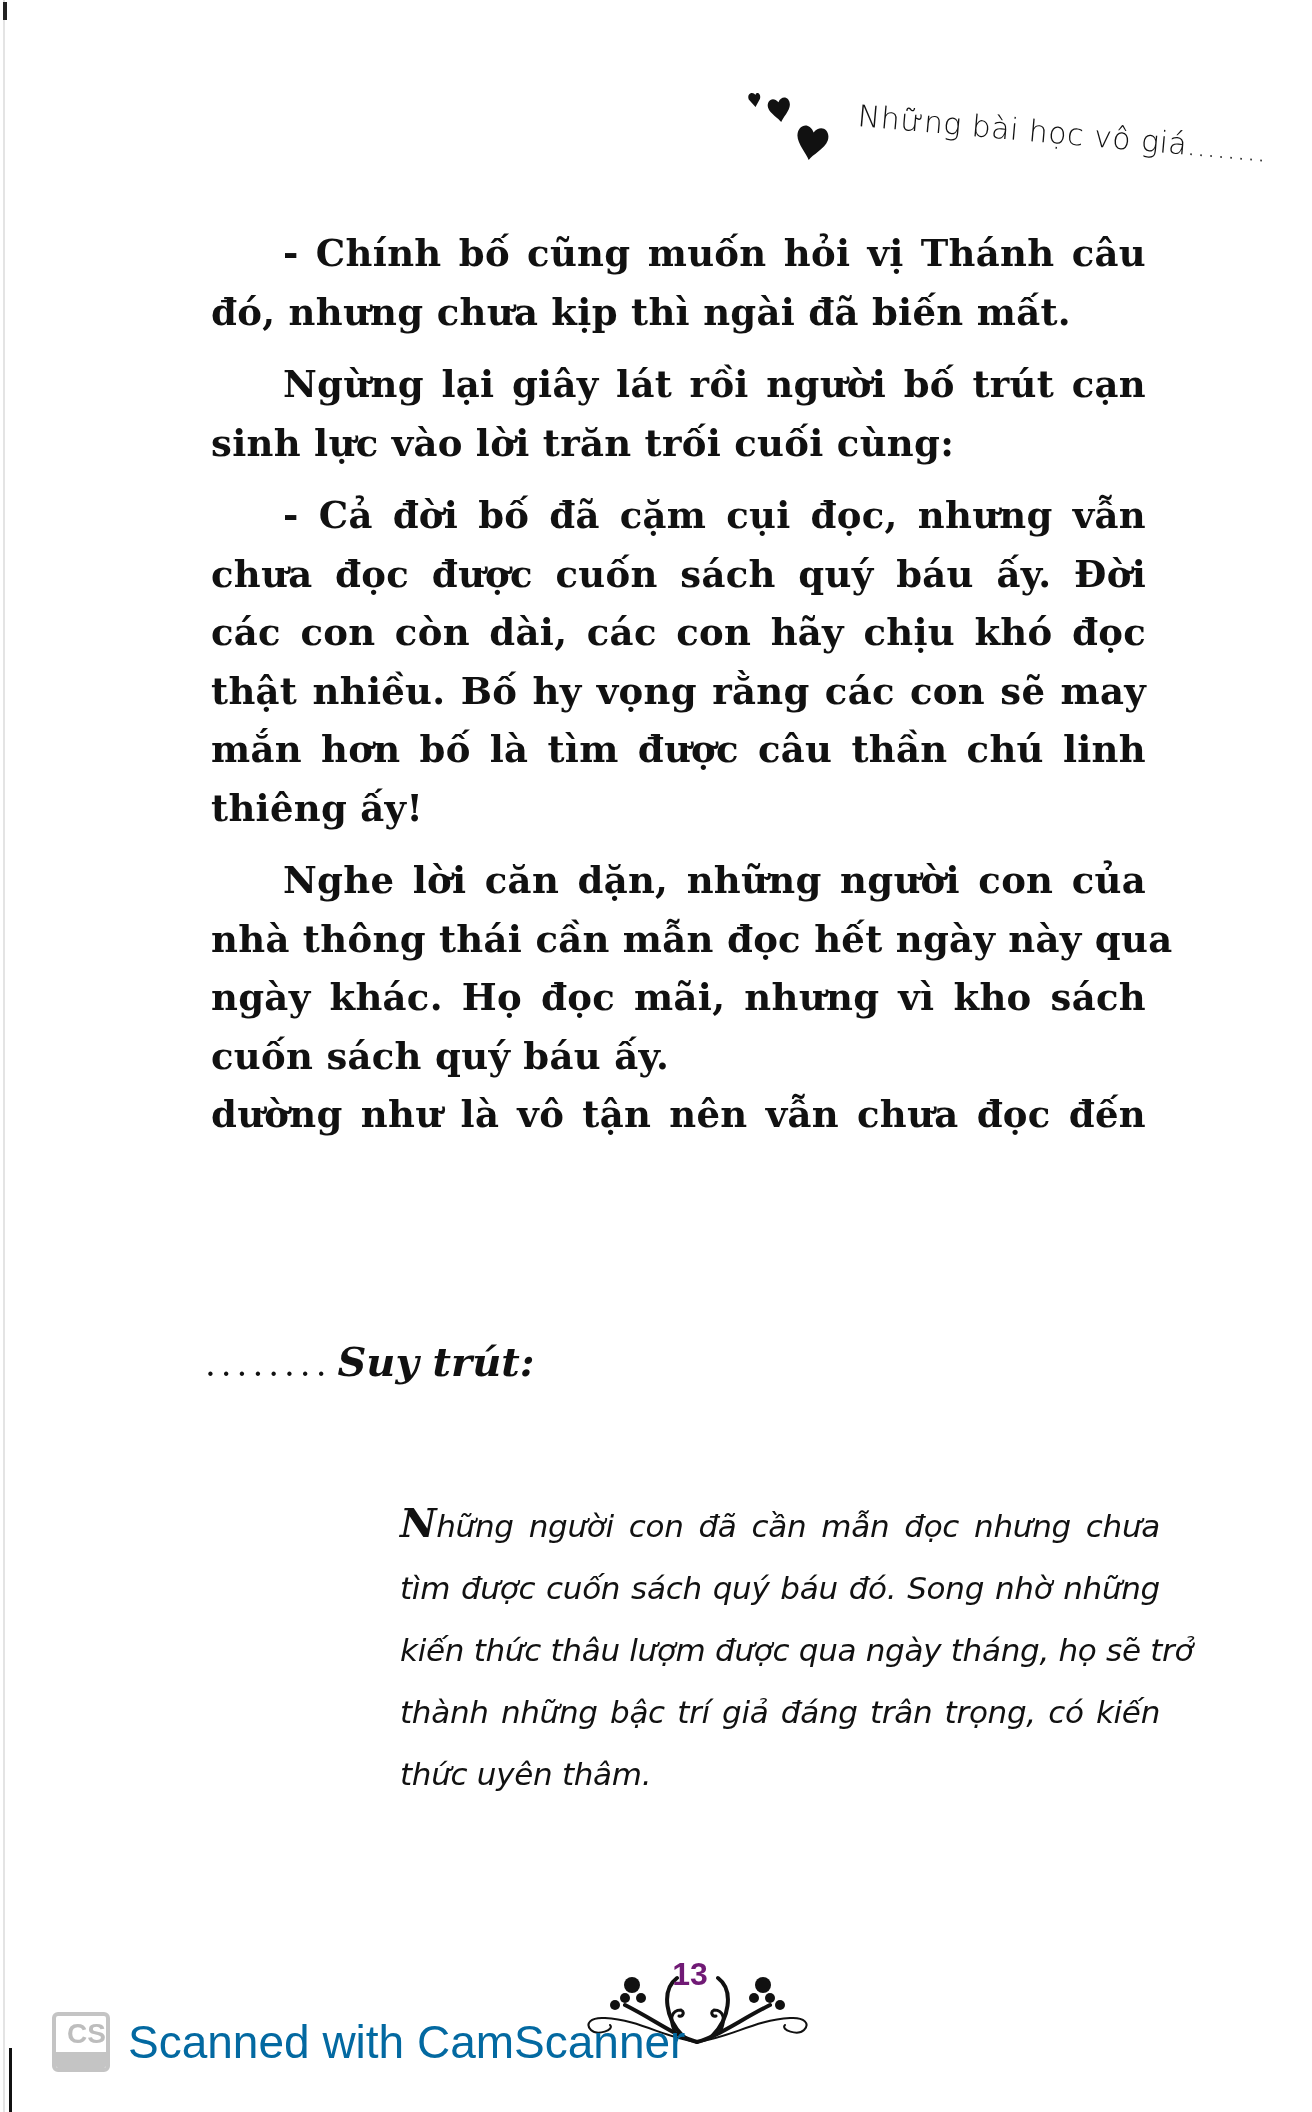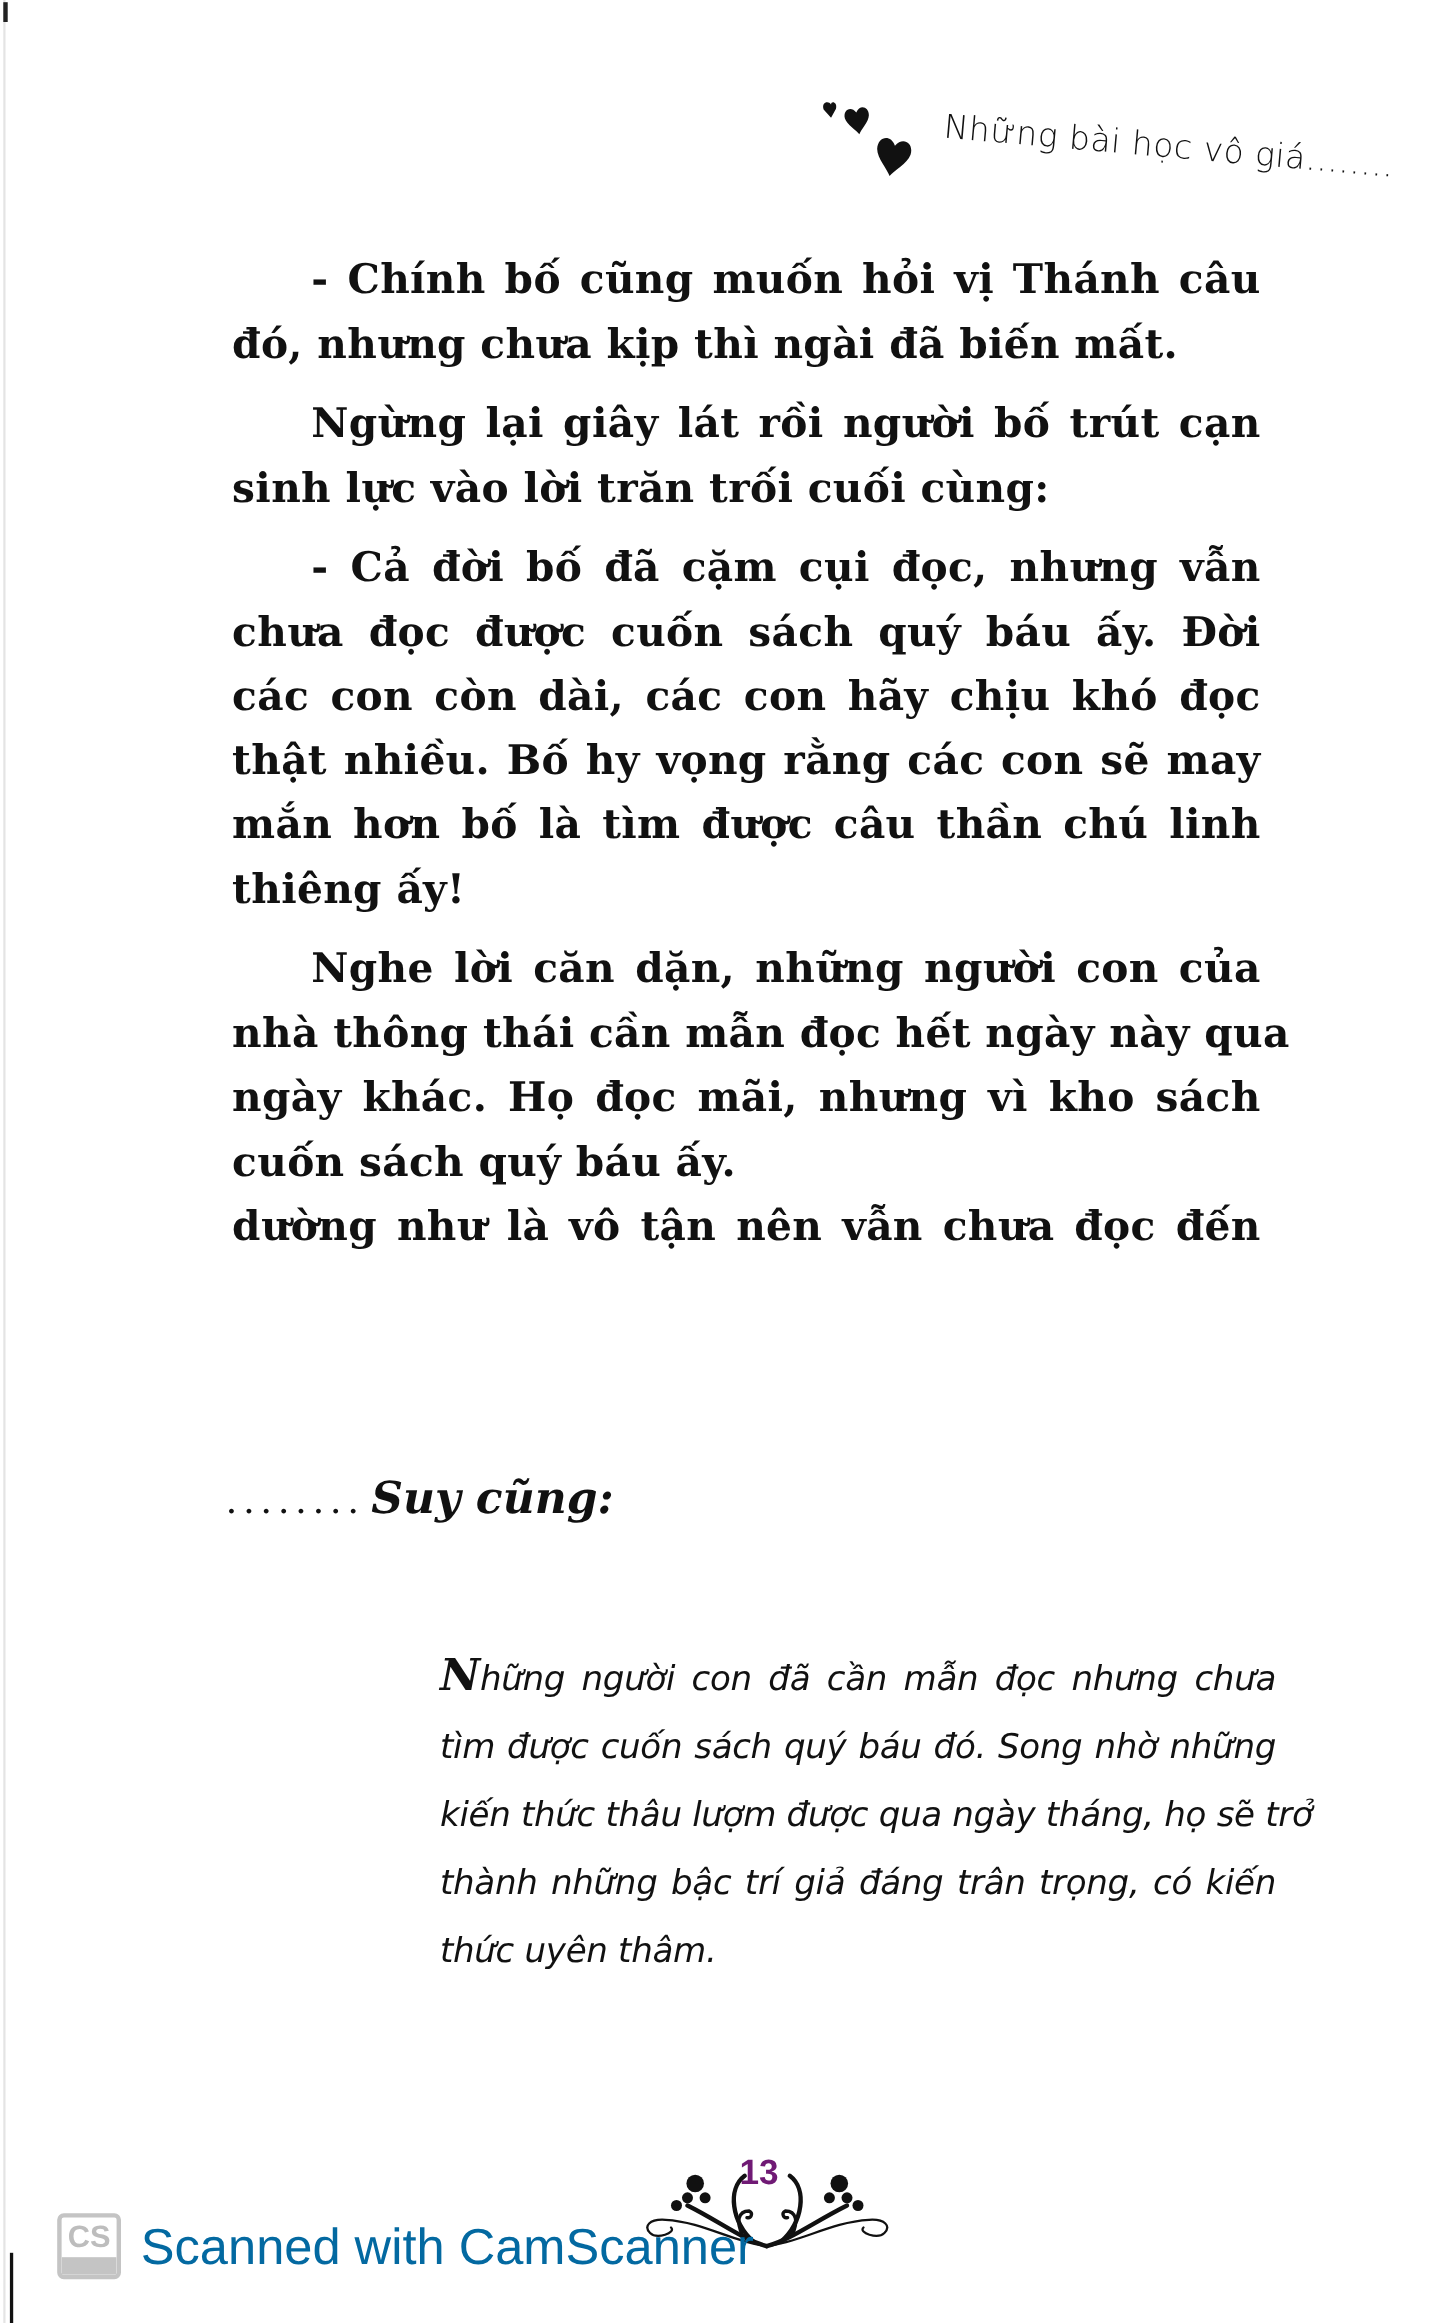--- a/index.html
+++ b/index.html
@@ -64,21 +64,21 @@
     font-family: "Liberation Sans", sans-serif; font-weight: bold; font-size: 32px; color: #701a75;
   }
 
   
   .watermark { position: absolute; left: 52px; top: 2012px; display: flex; align-items: center; }
   .cs-logo {
     width: 58px; height: 60px; border: 4px solid #c4c4c4; border-radius: 6px; box-sizing: border-box;
     position: relative; overflow: hidden;
   }
   .cs-logo-text {
-    position: absolute; left: 0; right: 0; top: 2px; text-align: center;
+    position: absolute; left: 0; right: 0; top: 2px; text-align: right;
     font-family: "Liberation Sans", sans-serif; font-weight: bold; font-size: 28px; color: #bdbdbd;
   }
   .cs-logo-bar { position: absolute; left: 0; right: 0; bottom: 0; height: 16px; background: #c4c4c4; }
   .watermark-text {
     margin-left: 18px; font-family: "Liberation Sans", sans-serif; font-size: 46px; color: #0369a1;
     white-space: nowrap;
   }
 </style>
 </head>
 <body>
@@ -121,21 +121,21 @@
     <span class="line first">Nghe lời căn dặn, những người con của</span>
     <span class="line">nhà thông thái cần mẫn đọc hết ngày này qua</span>
     <span class="line">ngày khác. Họ đọc mãi, nhưng vì kho sách</span>
     <span class="line last">cuốn sách quý báu ấy.</span>
     <span class="line">dường như là vô tận nên vẫn chưa đọc đến</span>
   </p>
 </div>
 
 <div class="reflection-heading">
   <span class="dots">........</span>
-  <span class="reflection-title">Suy cũng:</span>
+  <span class="reflection-title">Suy trút:</span>
 </div>
 
 <div class="reflection-body">
   <span class="reflection-line"><span class="dropcap">N</span><span>hững người con đã cần mẫn đọc nhưng chưa</span></span>
   <span class="reflection-line">tìm được cuốn sách quý báu đó. Song nhờ những</span>
   <span class="reflection-line">kiến thức thâu lượm được qua ngày tháng, họ sẽ trở</span>
   <span class="reflection-line">thành những bậc trí giả đáng trân trọng, có kiến</span>
   <span class="reflection-line last">thức uyên thâm.</span>
 </div>
 

